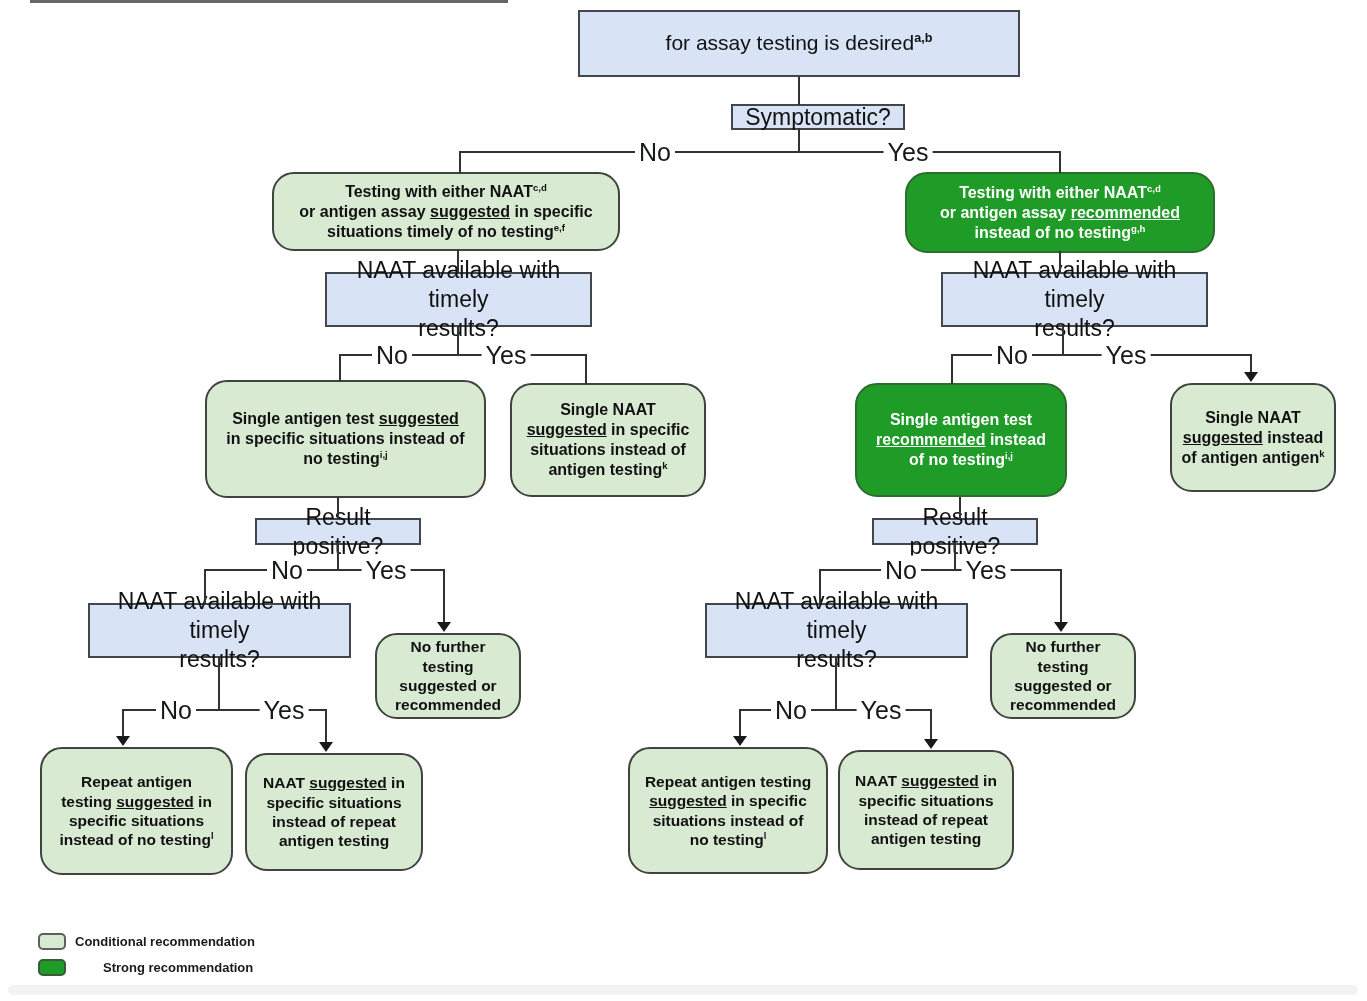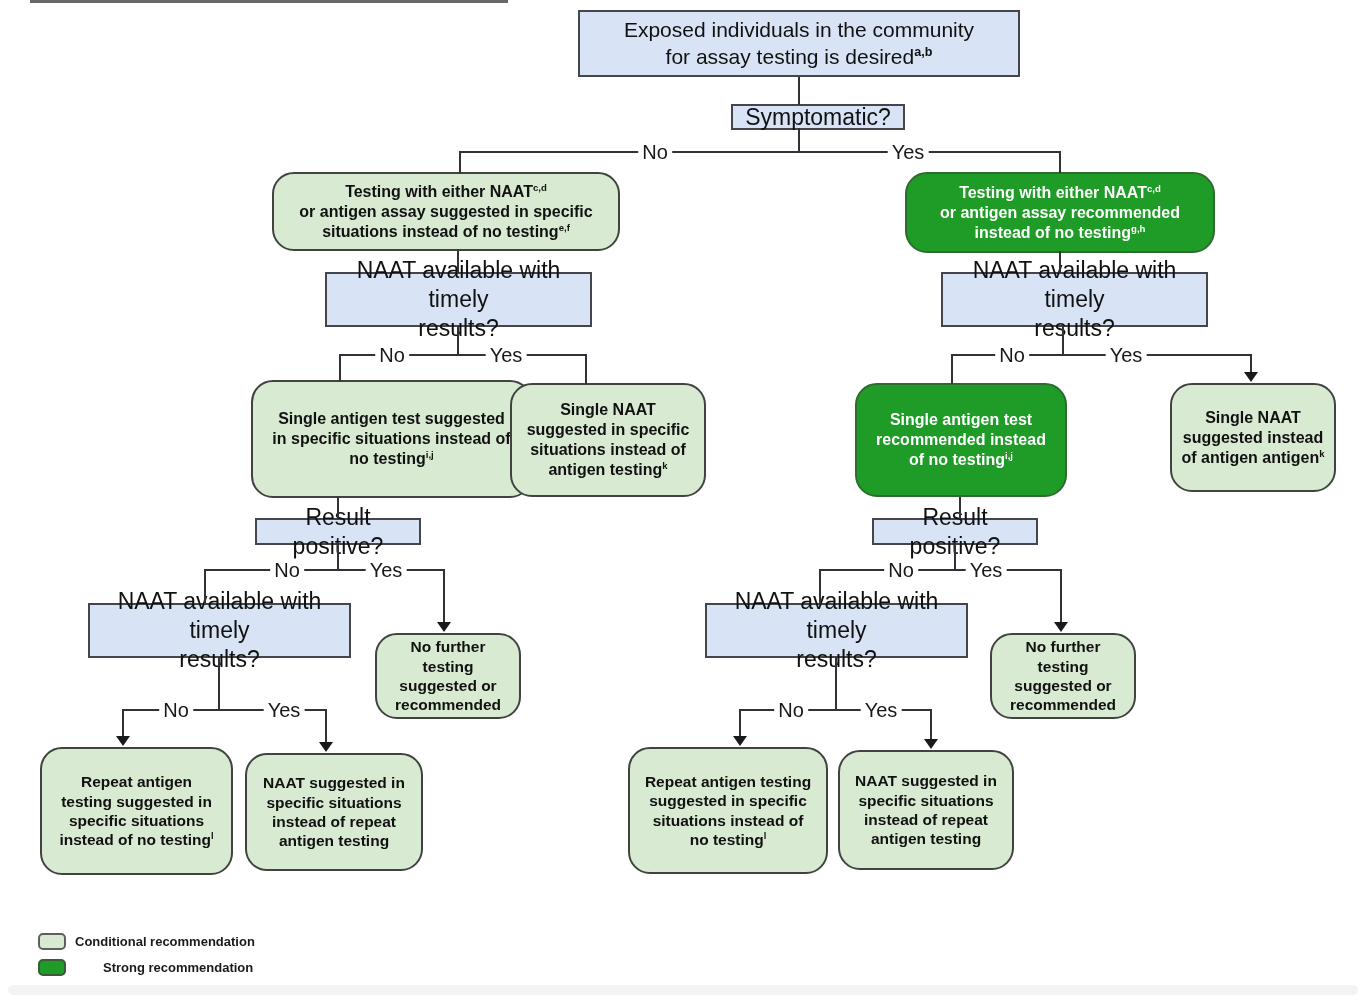--- a/index.html
+++ b/index.html
@@ -5,75 +5,74 @@
   html,body{margin:0;padding:0;background:#fff;}
   #stage{position:relative;width:1367px;height:1001px;background:#ffffff;overflow:hidden;
          font-family:"Liberation Sans",sans-serif;color:#111;}
   .box{position:absolute;box-sizing:border-box;display:flex;flex-direction:column;
        justify-content:center;align-items:center;text-align:center;line-height:1.25;}
   .q{background:#d8e4f5;border:2px solid #43474d;font-size:23px;}
   .cond{background:#d9ead3;border:2px solid #3f443f;border-radius:22px;font-weight:bold;}
   .strong{background:#1f9b27;border:2px solid #2e6b2e;border-radius:22px;font-weight:bold;color:#fff;}
   .hline{position:absolute;height:2px;background:#2f3337;}
   .vline{position:absolute;width:2px;background:#2f3337;}
-  .lbl{position:absolute;background:#fff;padding:0 4px;font-size:20px;color:#16181a;
+  .lbl{position:absolute;background:#fff;padding:0 4px;font-size:25px;color:#16181a;
        transform:translate(-50%,-50%);white-space:nowrap;}
   .arrow{position:absolute;width:0;height:0;border-left:7px solid transparent;
          border-right:7px solid transparent;border-top:10px solid #17191b;transform:translateX(-50%);}
   sup{font-size:0.6em;font-weight:bold;vertical-align:super;line-height:0;}
-  .u{text-align:right;}
+  .u{text-decoration:underline;text-align:right;}
   .fs21{font-size:21px;}
   .fs16{font-size:16px;}
   .fs155{font-size:15.5px;}
   .legend-row{position:absolute;display:flex;align-items:center;}
   .swatch{width:28px;height:17px;border-radius:5px;border:2px solid #5d615d;box-sizing:border-box;margin-right:9px;}
   .legend-text{font-size:13px;font-weight:bold;color:#1a1a1a;}
   .artifact-top{position:absolute;left:30px;top:0;width:478px;height:3px;background:#4c4c4c;opacity:.85;}
   .artifact-bottom{position:absolute;left:8px;top:985px;width:1350px;height:10px;background:#f3f3f3;border-radius:5px;}
 </style>
 </head>
 <body>
 
 <div id="stage">
 
   <div class="artifact-top"></div>
   <div class="artifact-bottom"></div>
 
   <div class="box q fs21" style="left:578px;top:10px;width:442px;height:67px;">
-    <div><span>Exposed individuals in the community</span></div>
     <div><span>for assay testing is desired</span><sup>a,b</sup></div>
   </div>
 
   <div class="box q" style="left:731px;top:104px;width:174px;height:26px;">
     <div>Symptomatic?</div>
   </div>
 
   <div class="box cond fs16" style="left:272px;top:172px;width:348px;height:79px;">
     <div><span>Testing with either NAAT</span><sup>c,d</sup></div>
     <div><span>or antigen assay </span><span class="u">suggested</span><span> in specific</span></div>
-    <div><span>situations instead of no testing</span><sup>e,f</sup></div>
+    <div><span>situations timely of no testing</span><sup>e,f</sup></div>
   </div>
 
   <div class="box strong fs16" style="left:905px;top:172px;width:310px;height:81px;">
     <div><span>Testing with either NAAT</span><sup>c,d</sup></div>
     <div><span>or antigen assay </span><span class="u">recommended</span></div>
     <div><span>instead of no testing</span><sup>g,h</sup></div>
   </div>
 
   <div class="box q" style="left:325px;top:272px;width:267px;height:55px;">
     <div>NAAT available with timely</div>
     <div>results?</div>
   </div>
 
   <div class="box q" style="left:941px;top:272px;width:267px;height:55px;">
     <div>NAAT available with timely</div>
     <div>results?</div>
   </div>
 
-  <div class="box cond fs16" style="left:205px;top:380px;width:281px;height:118px;margin-left:46px;">
+  <div class="box cond fs16" style="left:205px;top:380px;width:281px;height:118px;">
     <div><span>Single antigen test </span><span class="u">suggested</span></div>
     <div><span>in specific situations instead of</span></div>
     <div><span>no testing</span><sup>i,j</sup></div>
   </div>
 
   <div class="box cond fs16" style="left:510px;top:383px;width:196px;height:114px;">
     <div>Single NAAT</div>
     <div><span class="u">suggested</span><span> in specific</span></div>
     <div><span>situations instead of</span></div>
     <div><span>antigen testing</span><sup>k</sup></div>

